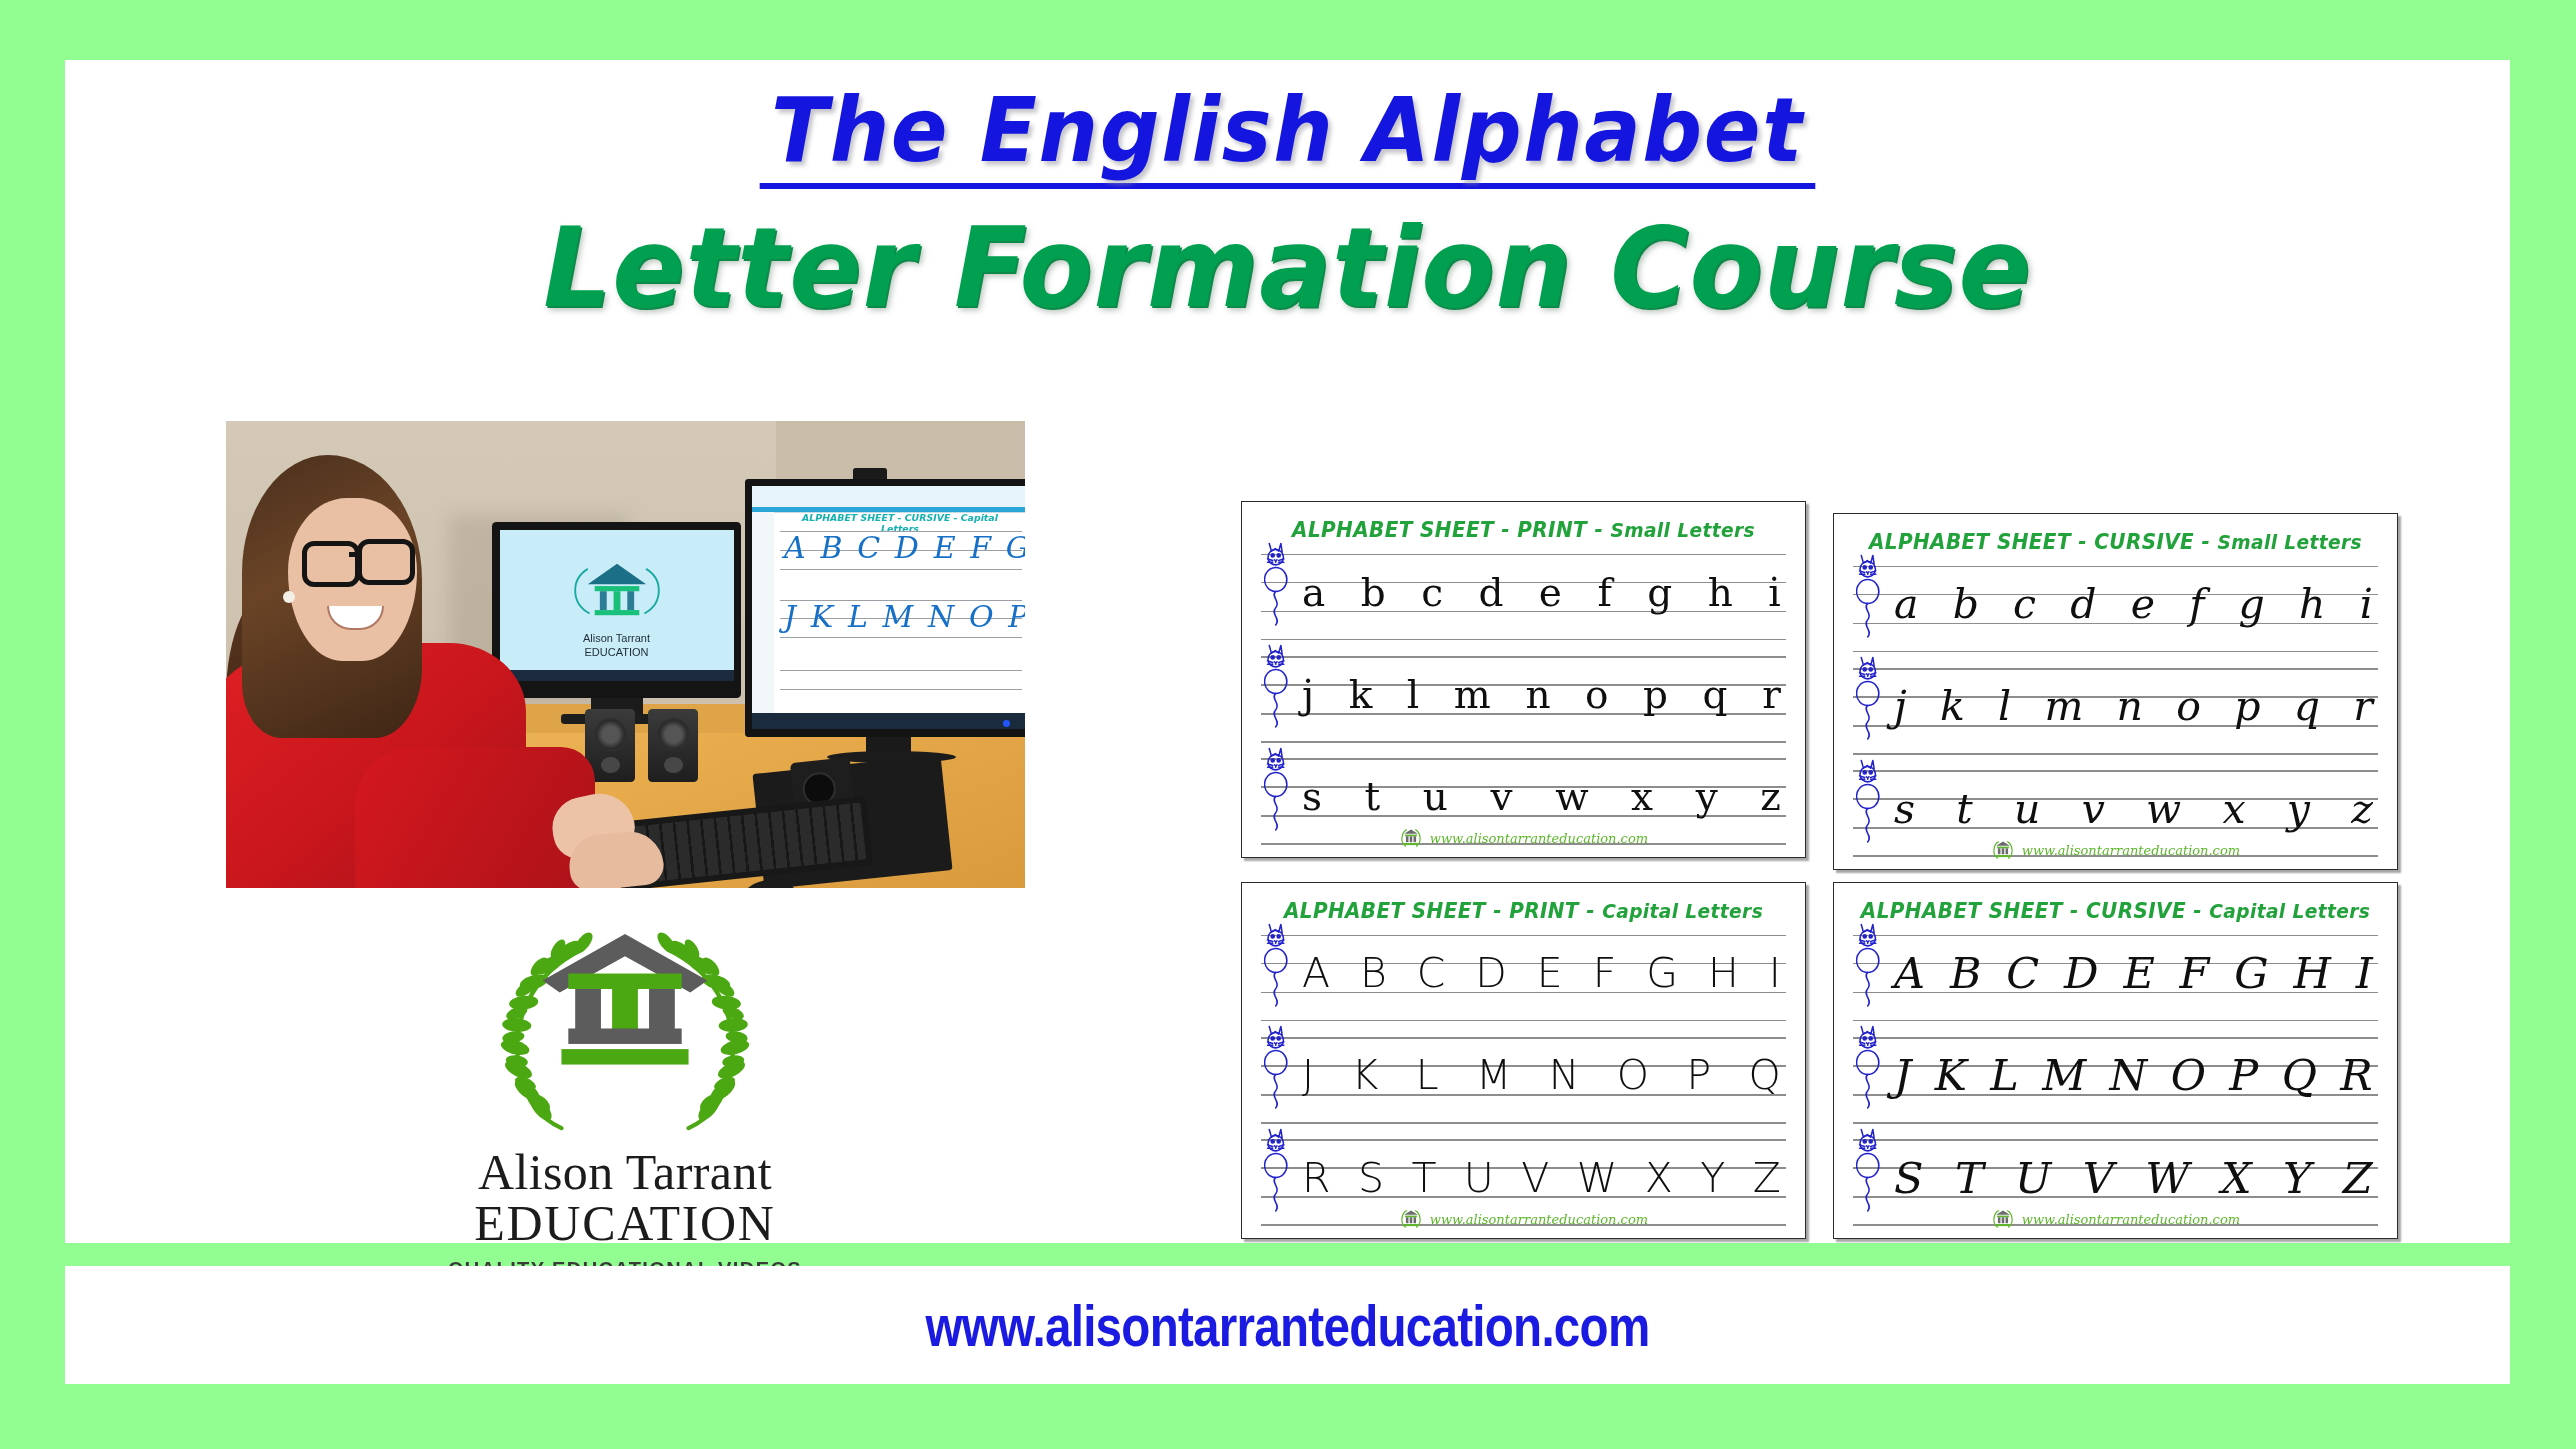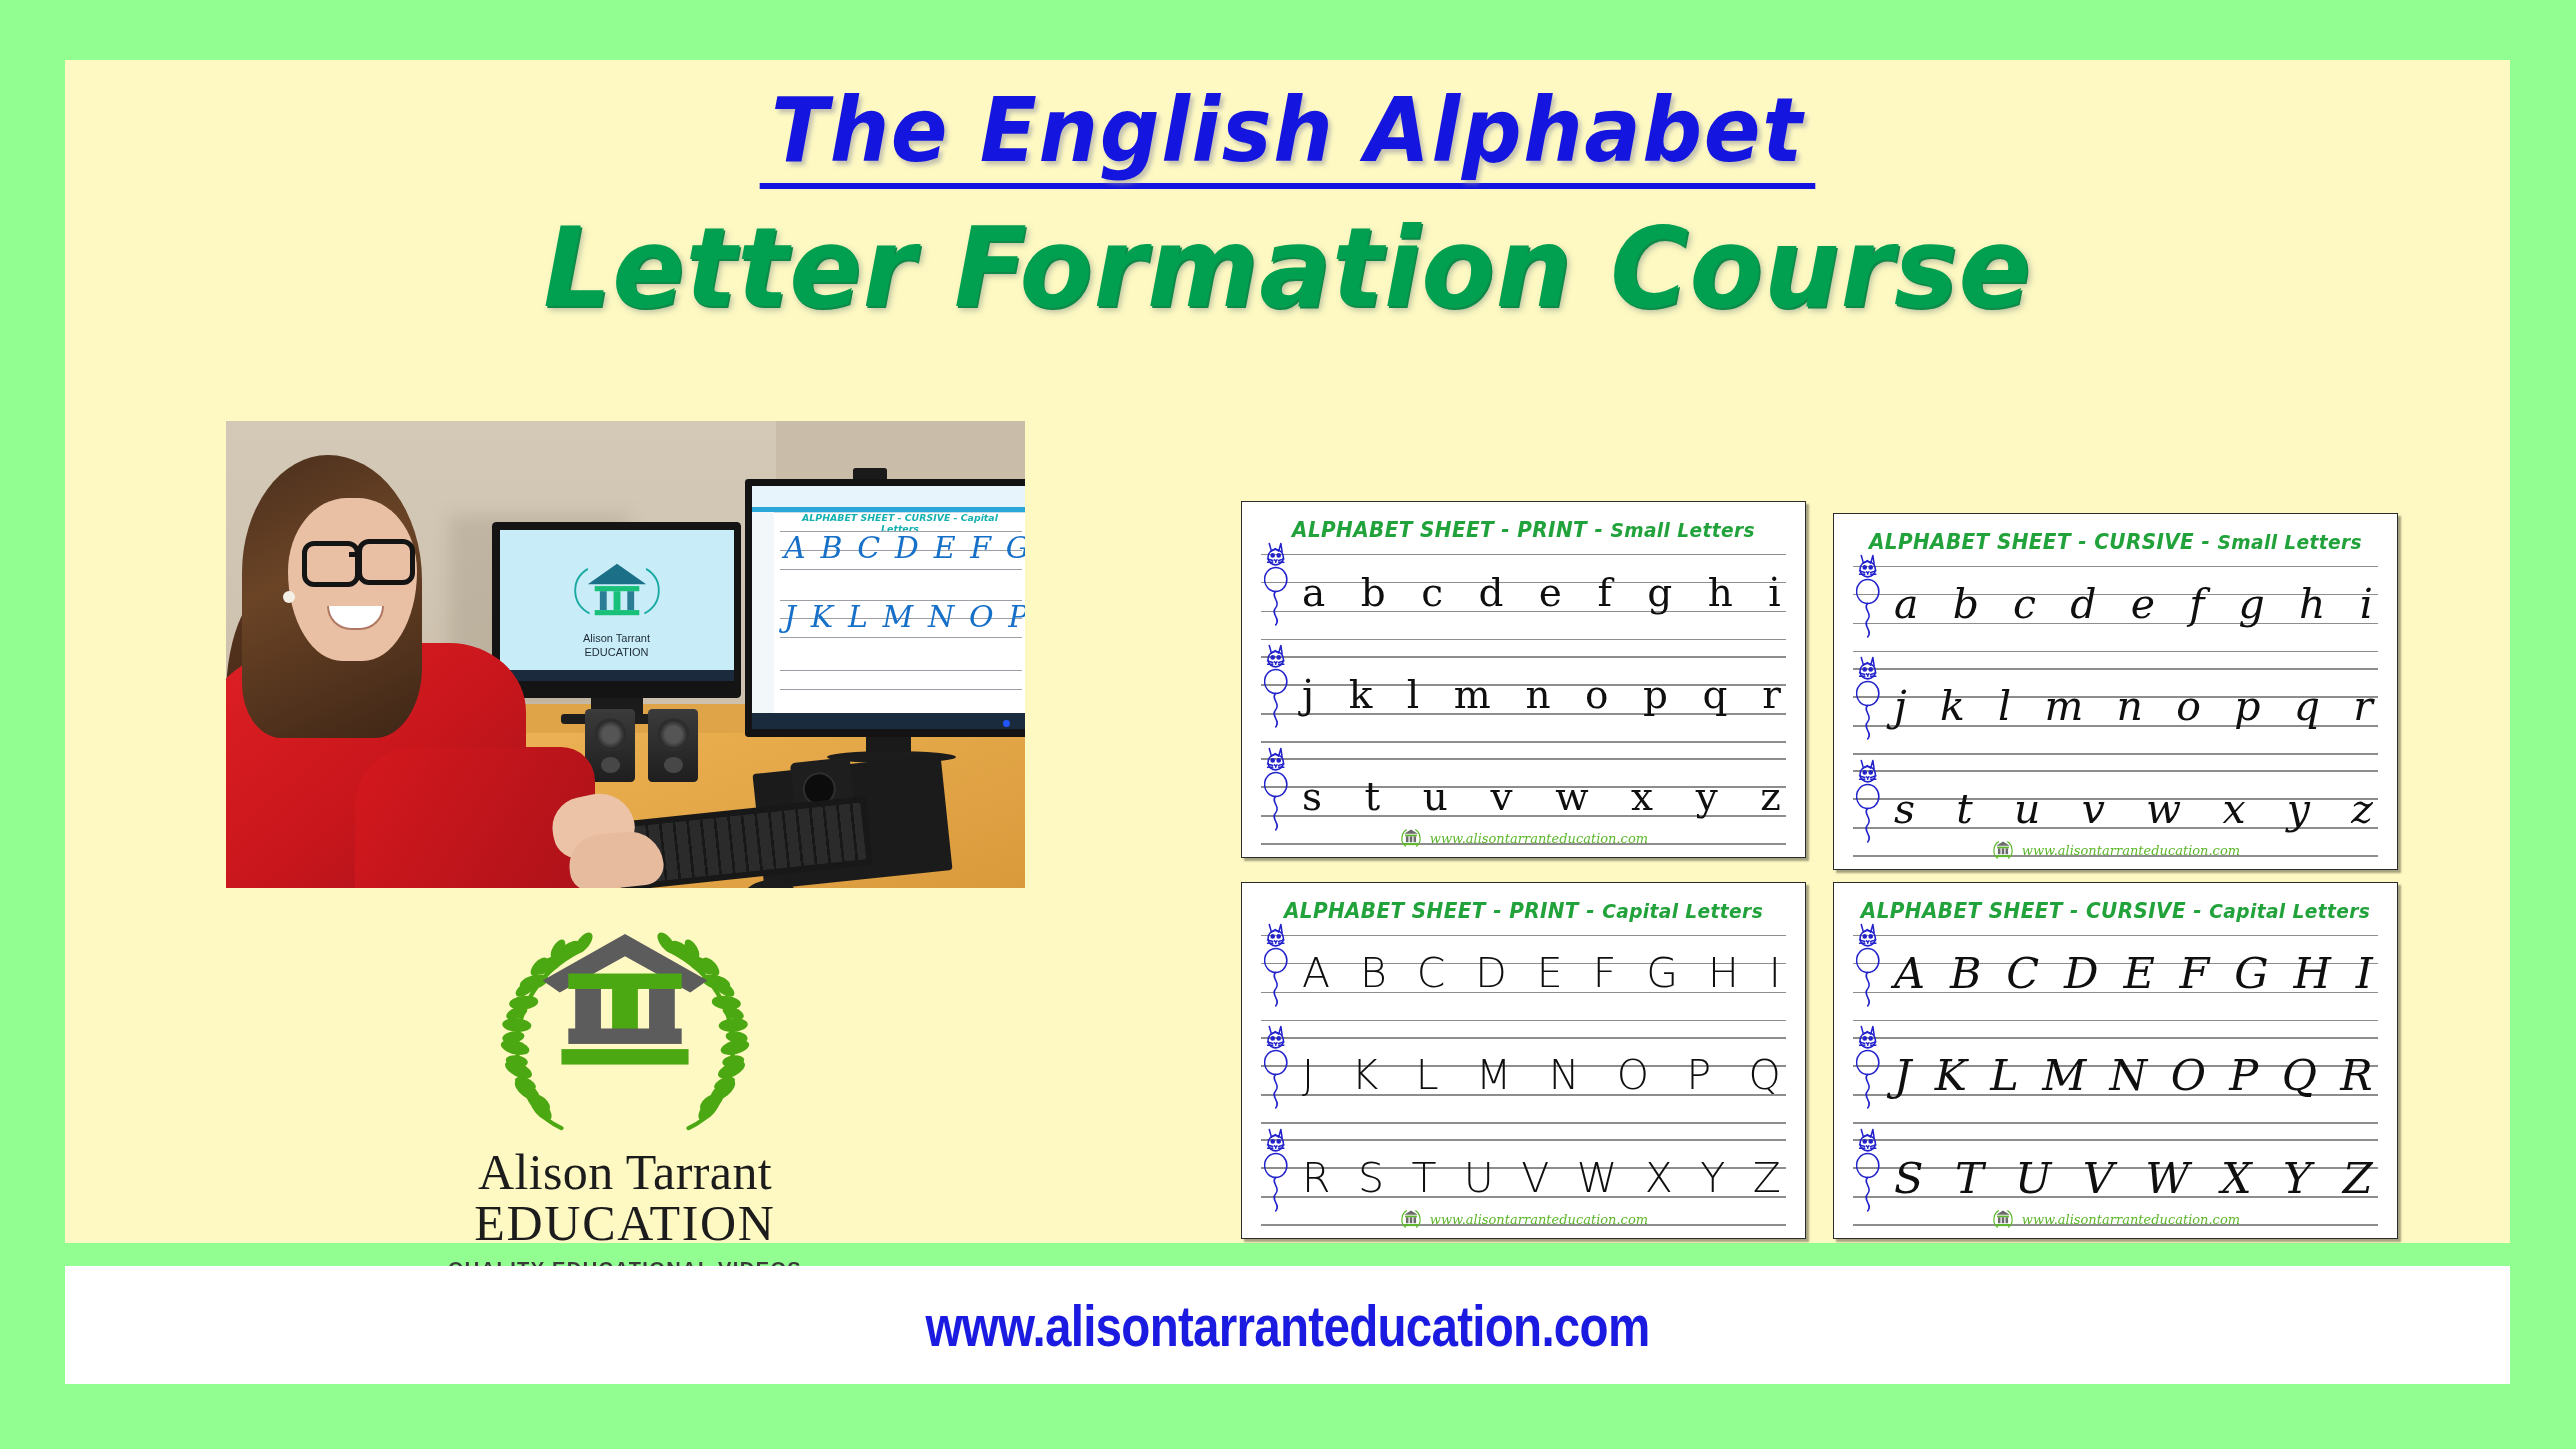--- a/index.html
+++ b/index.html
@@ -10,21 +10,21 @@
     overflow:hidden;
     position:relative;
   }
 
   
   #poster{position:absolute;inset:0;background:#92FE92;}
 
   #main-panel{
     position:absolute;
     left:65px;top:60px;width:2445px;height:1183px;
-    background:#fef9c3;
+    background:#ffffff;
   }
   #url-bar{
     position:absolute;
     left:65px;top:1266px;width:2445px;height:118px;
     background:#ffffff;
     display:flex;align-items:center;justify-content:center;
   }
   #url-bar .url-text{
     color:#1a1ae0;
     font-family:"Liberation Sans", sans-serif;

